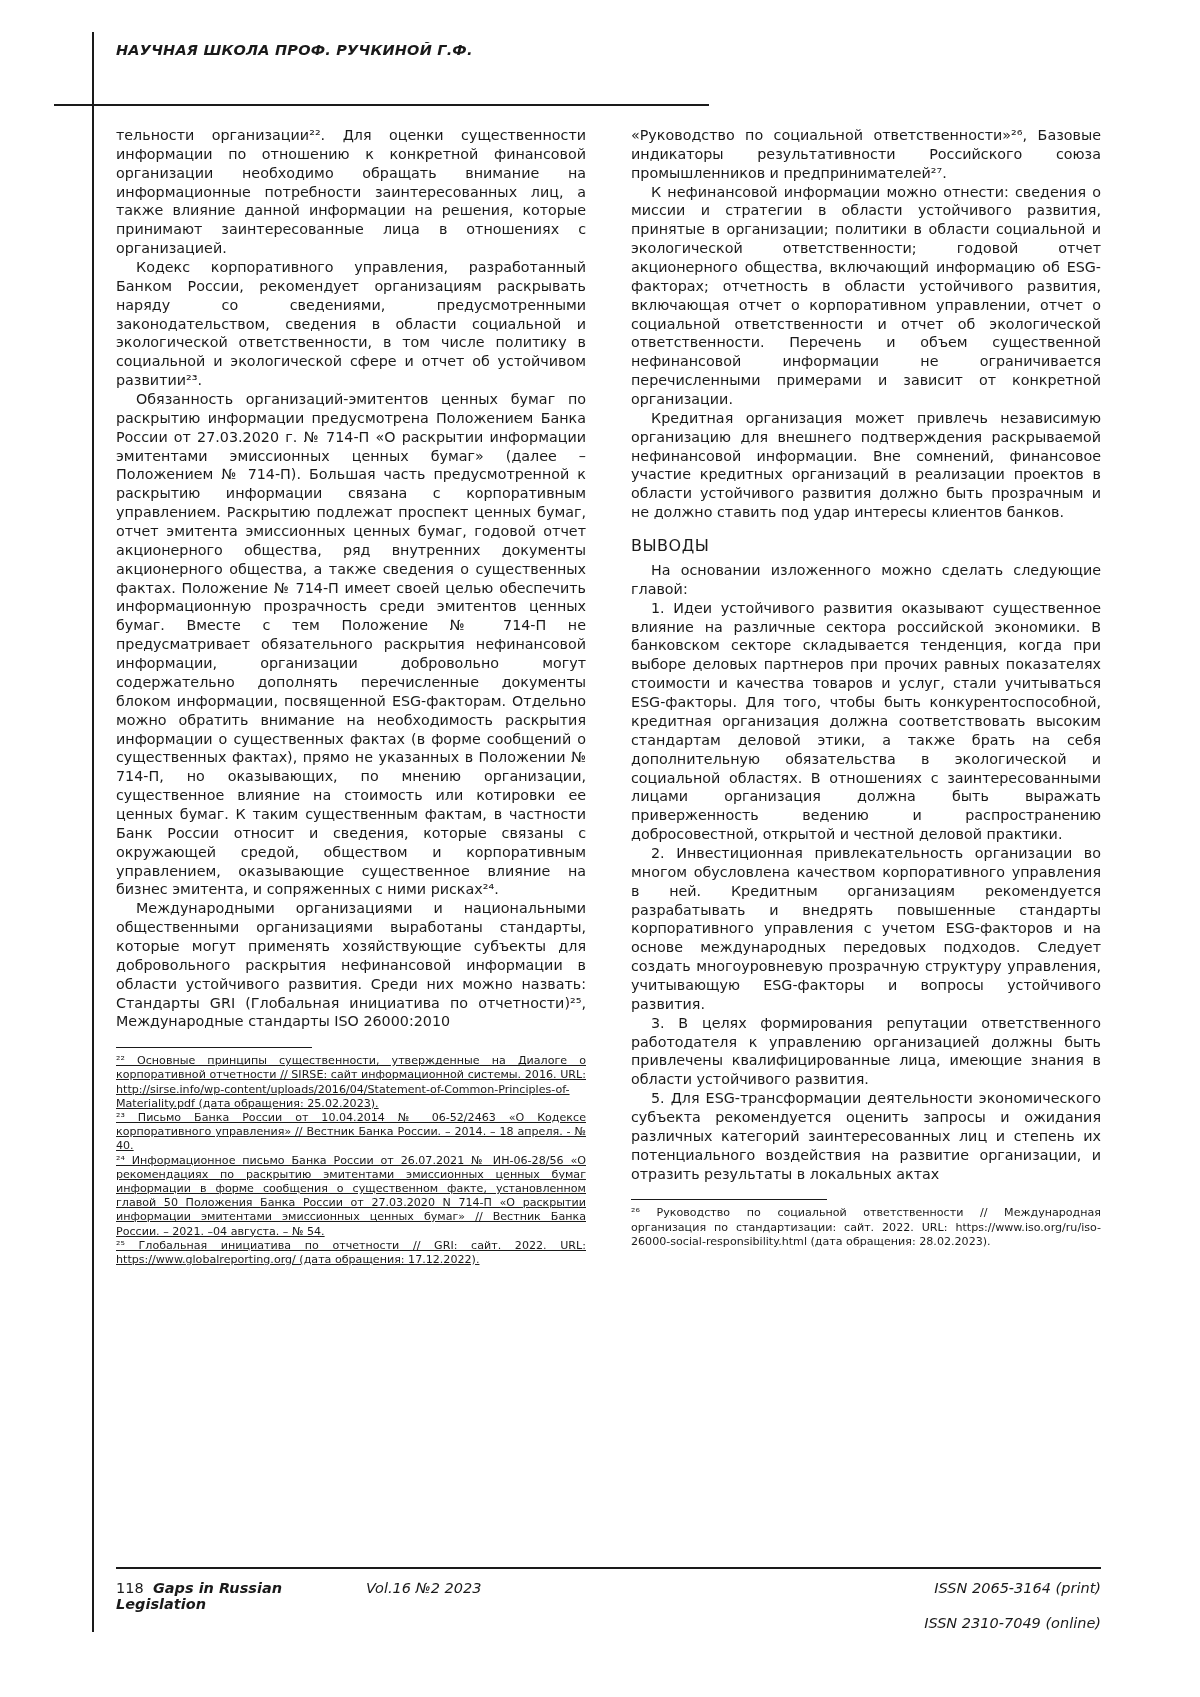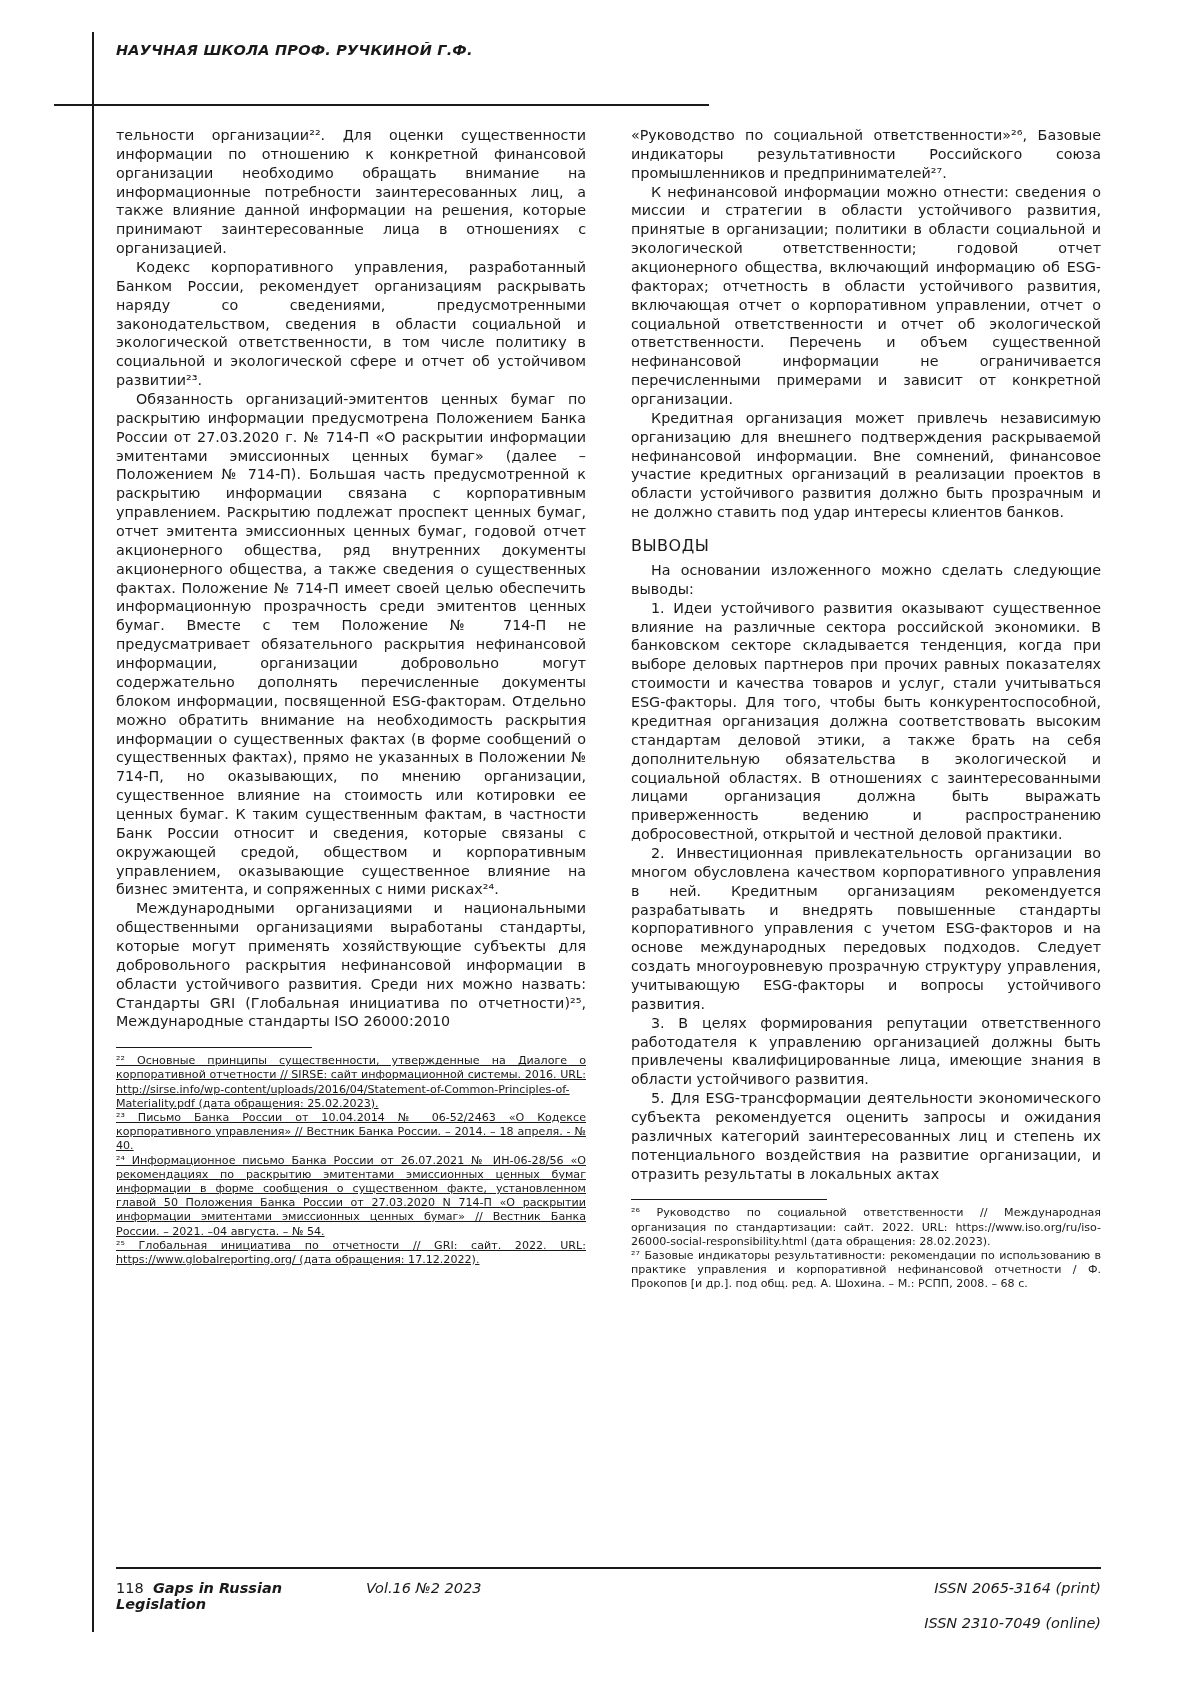--- a/index.html
+++ b/index.html
@@ -154,30 +154,29 @@
       </div>
     </div>
 
     <div class="col">
       <p class="body">«Руководство по социальной ответственности»²⁶, Базовые индикаторы результативности Российского союза промышленников и предпринимателей²⁷.</p>
       <p class="body ind">К нефинансовой информации можно отнести: сведения о миссии и стратегии в области устойчивого развития, принятые в организации; политики в области социальной и экологической ответственности; годовой отчет акционерного общества, включающий информацию об ESG-факторах; отчетность в области устойчивого развития, включающая отчет о корпоративном управлении, отчет о социальной ответственности и отчет об экологической ответственности. Перечень и объем существенной нефинансовой информации не ограничивается перечисленными примерами и зависит от конкретной организации.</p>
       <p class="body ind">Кредитная организация может привлечь независимую организацию для внешнего подтверждения раскрываемой нефинансовой информации. Вне сомнений, финансовое участие кредитных организаций в реализации проектов в области устойчивого развития должно быть прозрачным и не должно ставить под удар интересы клиентов банков.</p>
 
       <div class="section-head">ВЫВОДЫ</div>
 
-      <p class="body ind">На основании изложенного можно сделать следующие выводы:</p>
+      <p class="body ind">На основании изложенного можно сделать следующие главой:</p>
       <p class="body ind">1. Идеи устойчивого развития оказывают существенное влияние на различные сектора российской экономики. В банковском секторе складывается тенденция, когда при выборе деловых партнеров при прочих равных показателях стоимости и качества товаров и услуг, стали учитываться ESG-факторы. Для того, чтобы быть конкурентоспособной, кредитная организация должна соответствовать высоким стандартам деловой этики, а также брать на себя дополнительную обязательства в экологической и социальной областях. В отношениях с заинтересованными лицами организация должна быть выражать приверженность ведению и распространению добросовестной, открытой и честной деловой практики.</p>
       <p class="body ind">2. Инвестиционная привлекательность организации во многом обусловлена качеством корпоративного управления в ней. Кредитным организациям рекомендуется разрабатывать и внедрять повышенные стандарты корпоративного управления с учетом ESG-факторов и на основе международных передовых подходов. Следует создать многоуровневую прозрачную структуру управления, учитывающую ESG-факторы и вопросы устойчивого развития.</p>
       <p class="body ind">3. В целях формирования репутации ответственного работодателя к управлению организацией должны быть привлечены квалифицированные лица, имеющие знания в области устойчивого развития.</p>
       <p class="body ind">5. Для ESG-трансформации деятельности экономического субъекта рекомендуется оценить запросы и ожидания различных категорий заинтересованных лиц и степень их потенциального воздействия на развитие организации, и отразить результаты в локальных актах</p>
 
       <div class="fn-wrap right-col-footnotes">
         <div class="fn-rule"></div>
         <p class="fn">²⁶ Руководство по социальной ответственности // Международная организация по стандартизации: сайт. 2022. URL: https://www.iso.org/ru/iso-26000-social-responsibility.html (дата обращения: 28.02.2023).</p>
-        <p class="fn">²⁷ Базовые индикаторы результативности: рекомендации по использованию в практике управления и корпоративной нефинансовой отчетности / Ф. Прокопов [и др.]. под общ. ред. А. Шохина. – М.: РСПП, 2008. – 68 с.</p>
       </div>
     </div>
   </div>
 
   <div class="footer-rule"></div>
 
   <div class="footer">
     <div class="footer-row">
       <div class="f-page">
         <span class="num">118</span>&nbsp;&nbsp;<span class="jt">Gaps in Russian Legislation</span>

